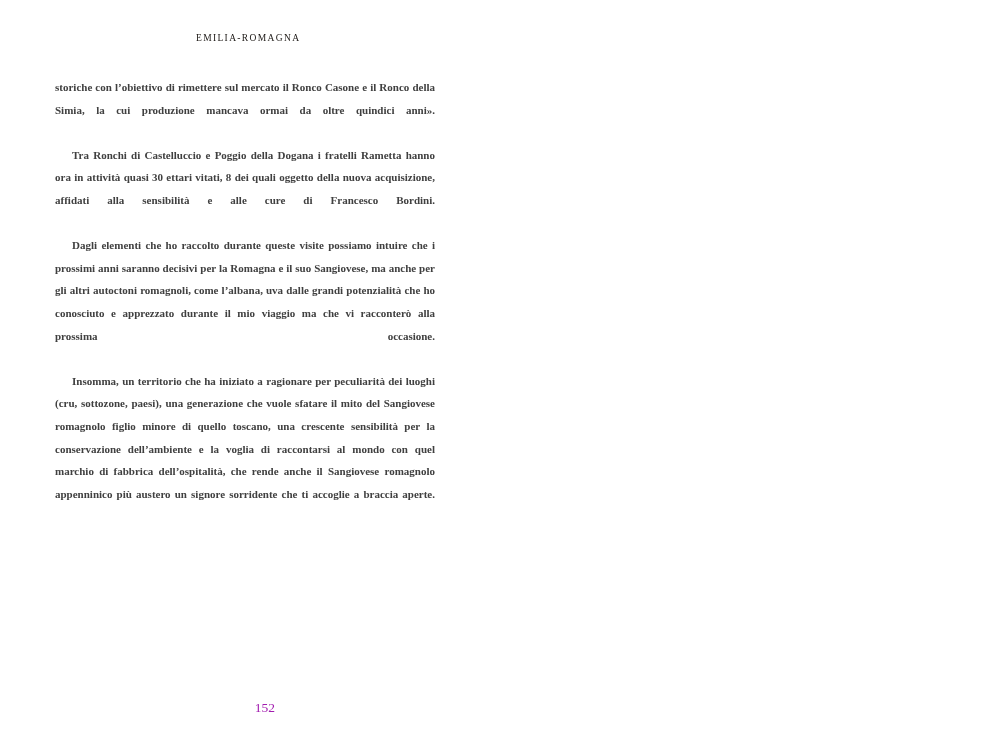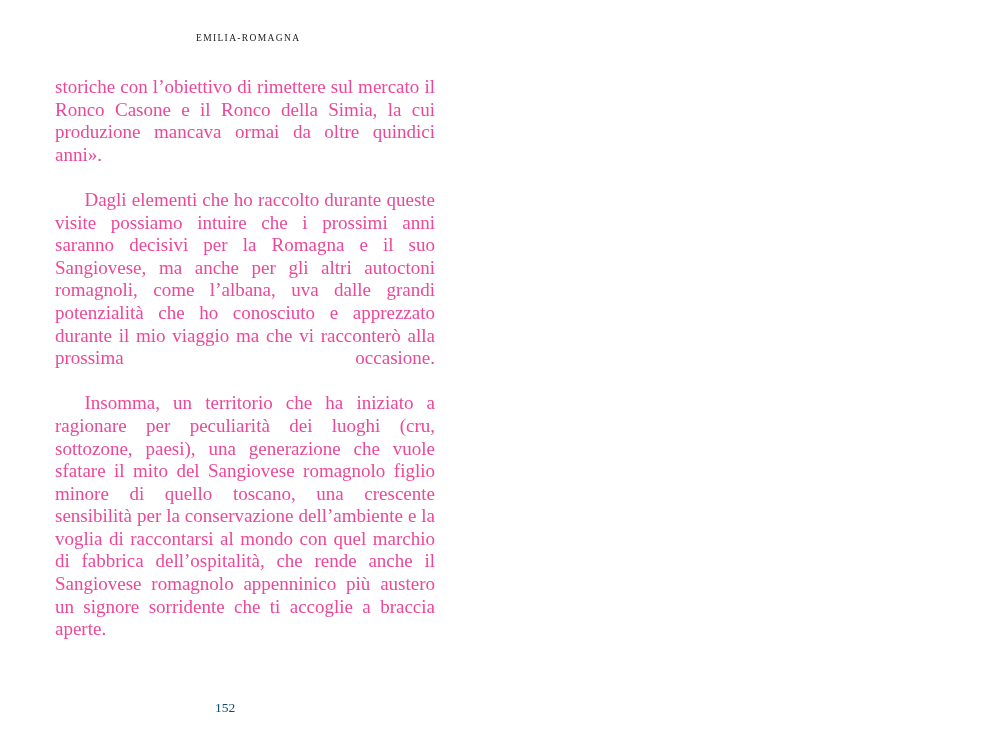--- a/index.html
+++ b/index.html
@@ -43,26 +43,27 @@
     letter-spacing: 1.35px;
     font-variant: small-caps;
     text-transform: uppercase;
     color: #1d1916;
     white-space: nowrap;
   }
 
   
   .textblock {
     position: absolute;
-    font-size: 19px;
+    font-size: 11px;
     line-height: 22.6px;
     text-align: justify;
     text-justify: inter-word;
     hyphens: manual;
-    color: #ec4899;
+    color: #404040;
+    font-weight: bold;
   }
   .textblock-left {
     top: 76px;
     left: 55px;
     width: 380px;
   }
 
   .textblock p {
     margin: 0;
     text-indent: 1.55em;
@@ -74,37 +75,38 @@
     content: "";
     display: inline-block;
     width: 100%;
   }
 
   
   .folio {
     position: absolute;
     top: 700px;
     font-size: 13.5px;
-    color: #0c4a6e;
+    color: #a21caf;
     width: 60px;
-    text-align: left;
+    text-align: right;
   }
   .folio-left  { left: 215px; }
 </style>
 </head>
 <body>
 
 <div class="spread">
 
   <div class="page page-left">
 
     <div class="running-head">Emilia-Romagna</div>
 
     <div class="textblock textblock-left">
       <p class="noindent">storiche con l’obiettivo di rimettere sul mercato il Ronco Casone e il Ronco della Simia, la cui produzione mancava ormai da oltre quindici anni».</p>
+      <p>Tra Ronchi di Castelluccio e Poggio della Dogana i fratelli Rametta hanno ora in attività quasi 30 ettari vitati, 8 dei quali oggetto della nuova acquisizione, affidati alla sensibilità e alle cure di Francesco Bordini.</p>
       <p>Dagli elementi che ho raccolto durante queste visite possiamo intuire che i prossimi anni saranno decisivi per la Romagna e il suo Sangiovese, ma anche per gli altri autoctoni romagnoli, come l’albana, uva dalle grandi potenzialità che ho conosciuto e apprezzato durante il mio viaggio ma che vi racconterò alla prossima occasione.</p>
       <p>Insomma, un territorio che ha iniziato a ragionare per peculiarità dei luoghi (cru, sottozone, paesi), una generazione che vuole sfatare il mito del Sangiovese romagnolo figlio minore di quello toscano, una crescente sensibilità per la conservazione dell’ambiente e la voglia di raccontarsi al mondo con quel marchio di fabbrica dell’ospitalità, che rende anche il Sangiovese romagnolo appenninico più austero un signore sorridente che ti accoglie a braccia aperte.</p>
     </div>
 
     <div class="folio folio-left">152</div>
   </div>
 
   <div class="page page-right">
 
     

